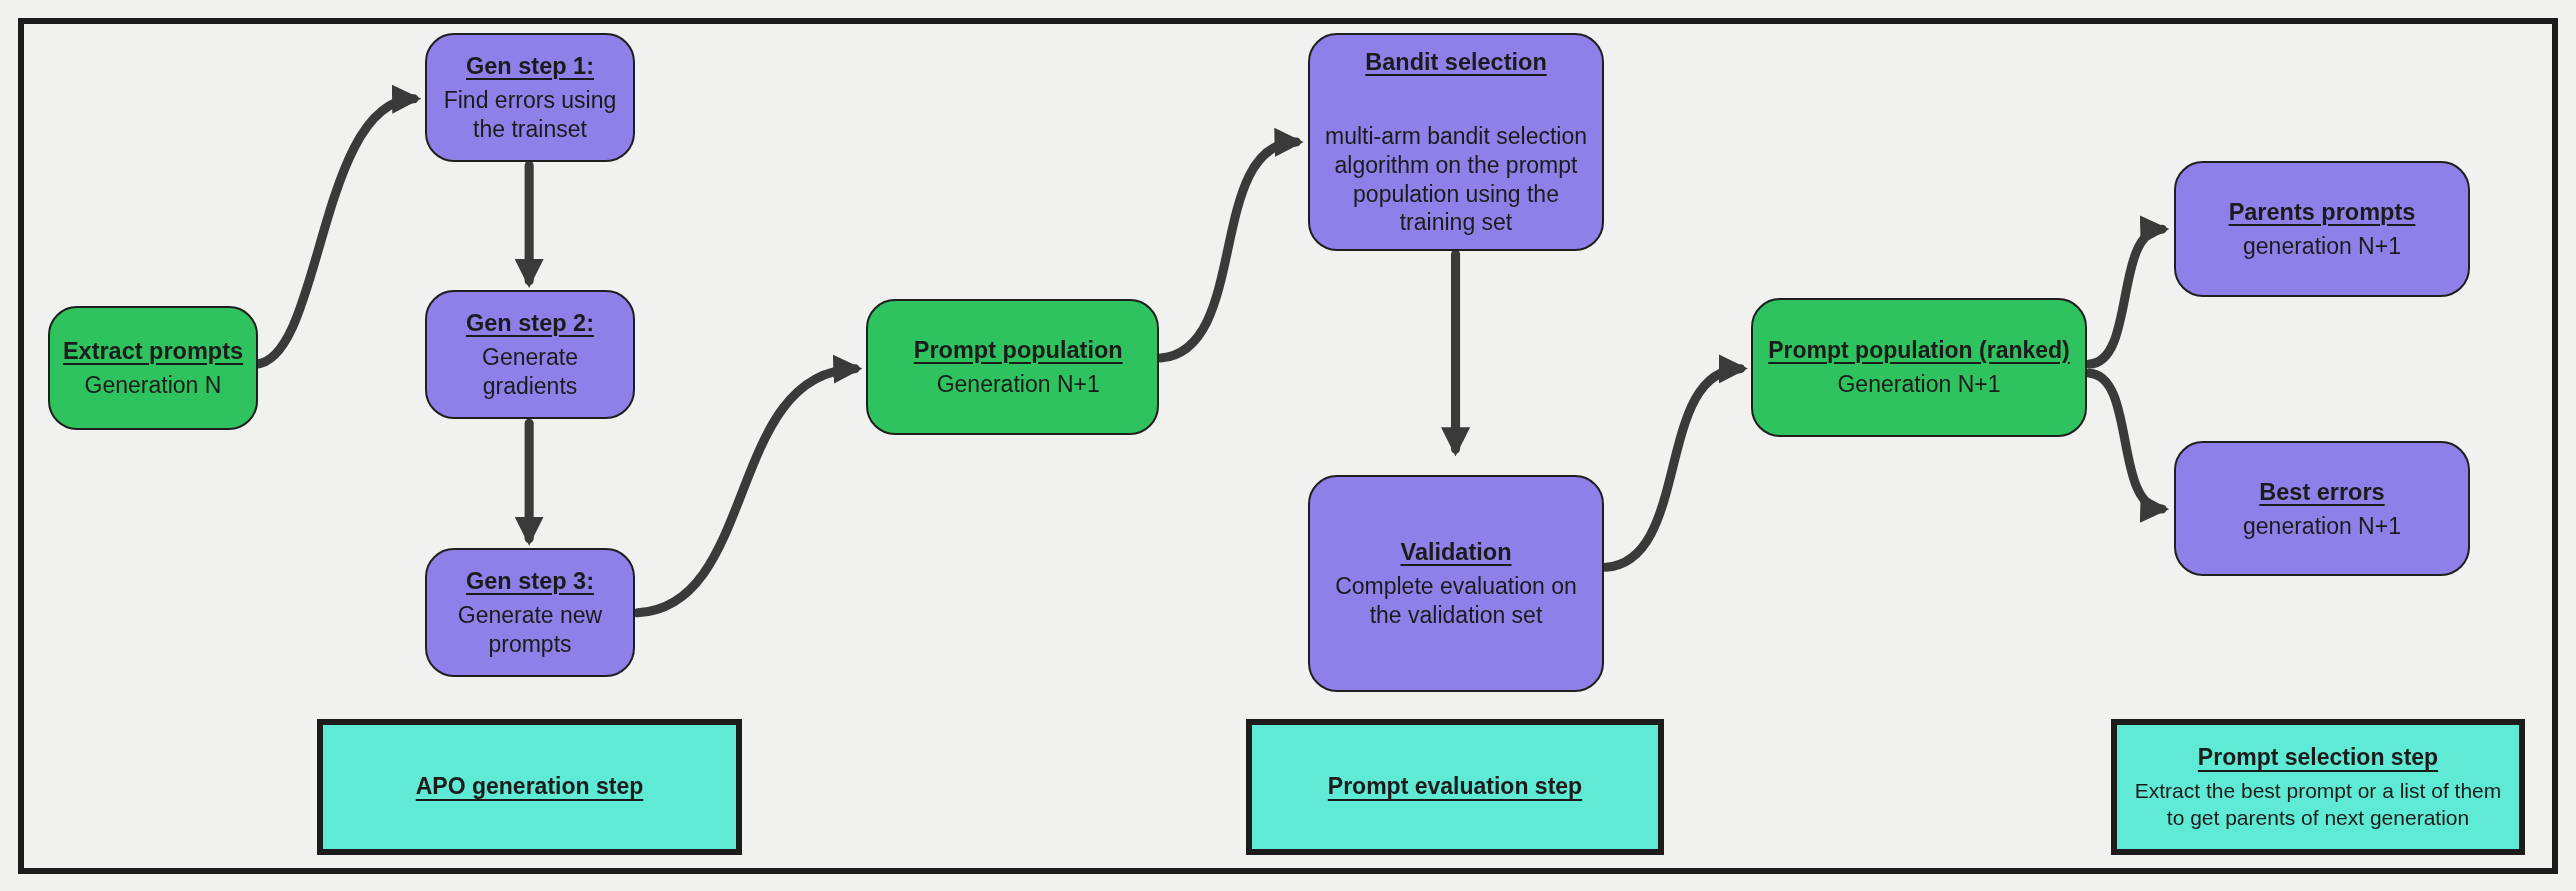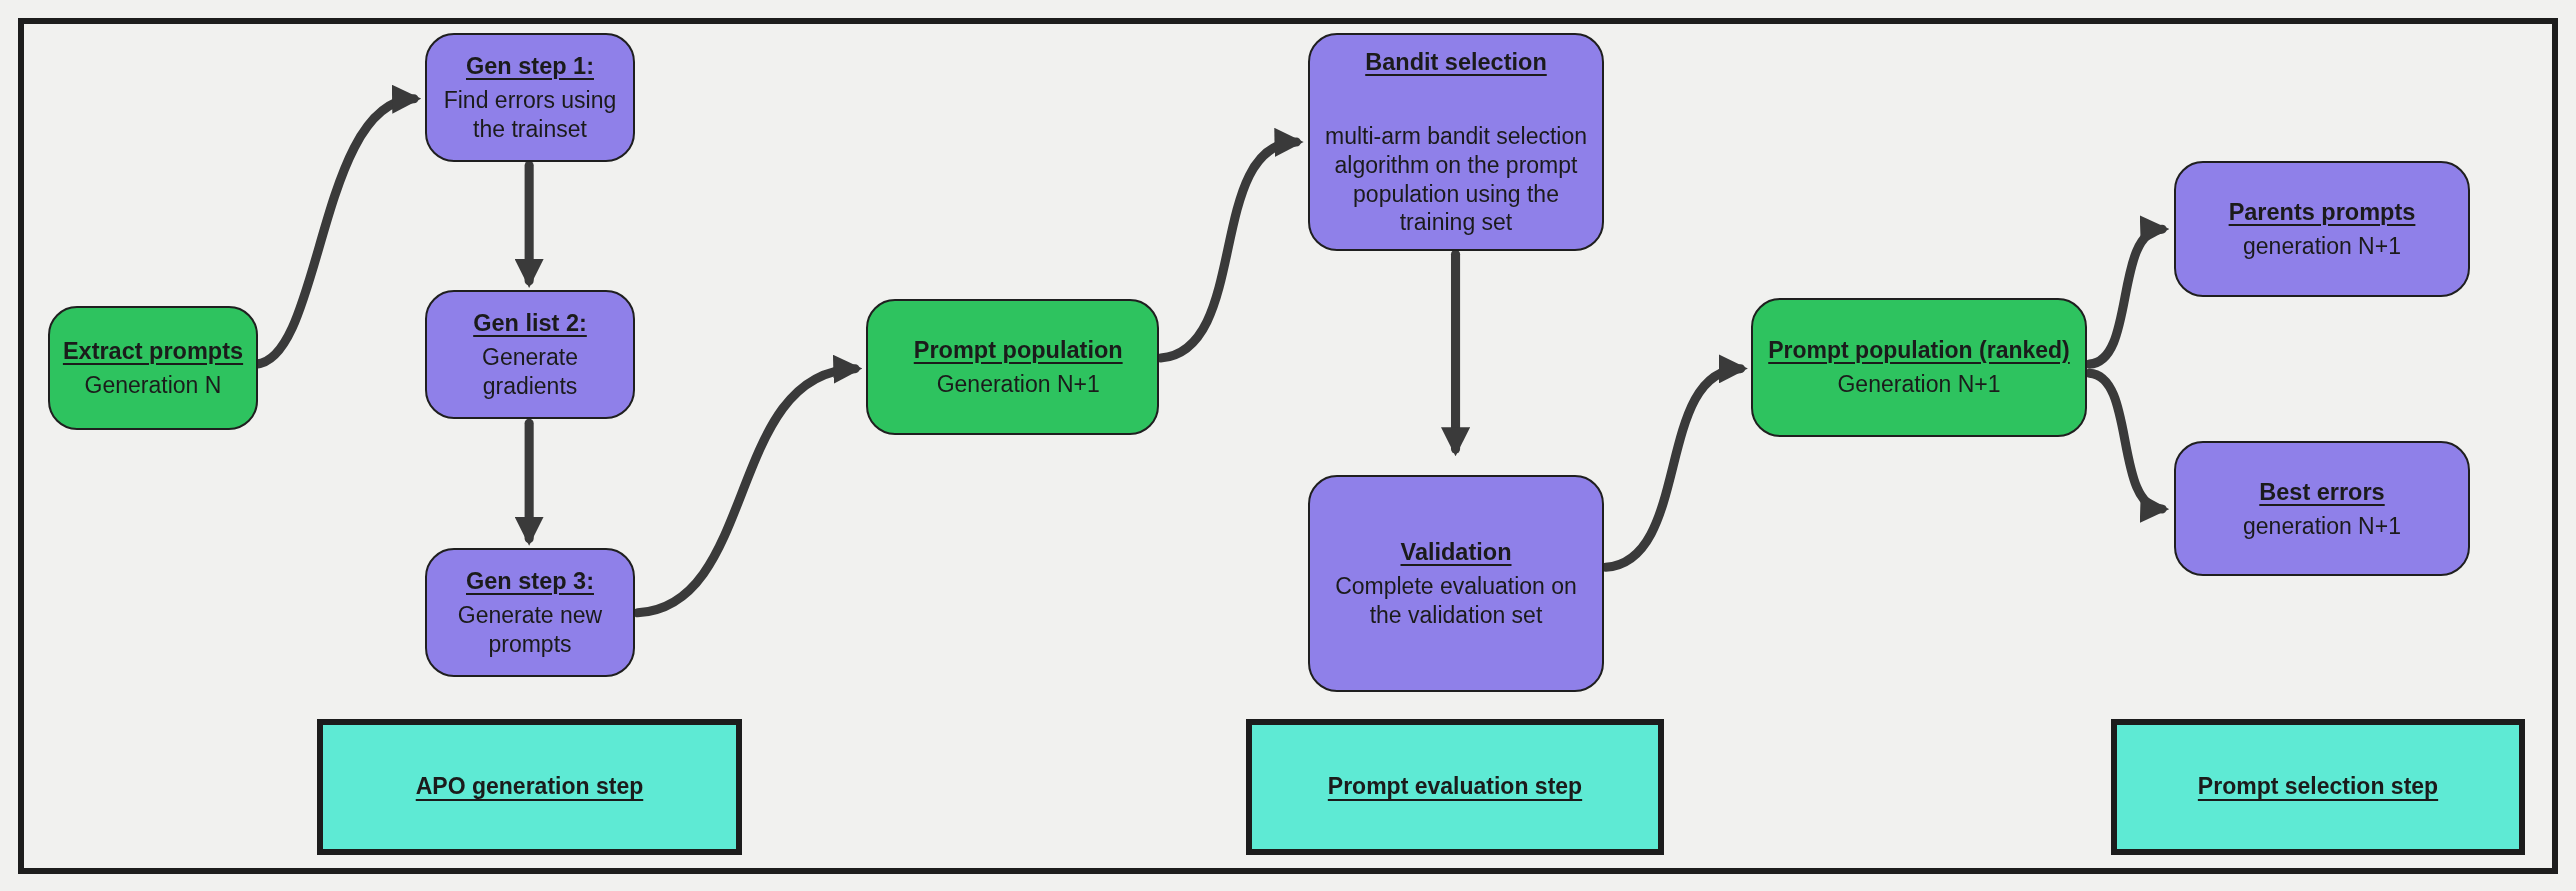--- a/index.html
+++ b/index.html
@@ -111,21 +111,21 @@
     <div class="title">Extract prompts</div>
     <div class="body">Generation N</div>
   </div>
 
   <div id="n-gen1" class="node purple">
     <div class="title">Gen step 1:</div>
     <div class="body">Find errors using the trainset</div>
   </div>
 
   <div id="n-gen2" class="node purple">
-    <div class="title">Gen list 2:</div>
+    <div class="title">Gen step 2:</div>
     <div class="body">Generate gradients</div>
   </div>
 
   <div id="n-gen3" class="node purple">
     <div class="title">Gen step 3:</div>
     <div class="body">Generate new prompts</div>
   </div>
 
   <div id="n-pop" class="node green">
     <div class="title">Prompt population</div>
@@ -160,16 +160,17 @@
   <div id="l-eval" class="label">
     <div class="title">Prompt evaluation step</div>
   </div>
 
   <div id="l-apo" class="label">
     <div class="title">APO generation step</div>
   </div>
 
   <div id="l-select" class="label">
     <div class="title">Prompt selection step</div>
+    <div class="body">Extract the best prompt or a list of them to get parents of next generation</div>
   </div>
 
 </div>
 
 
 </body></html>

